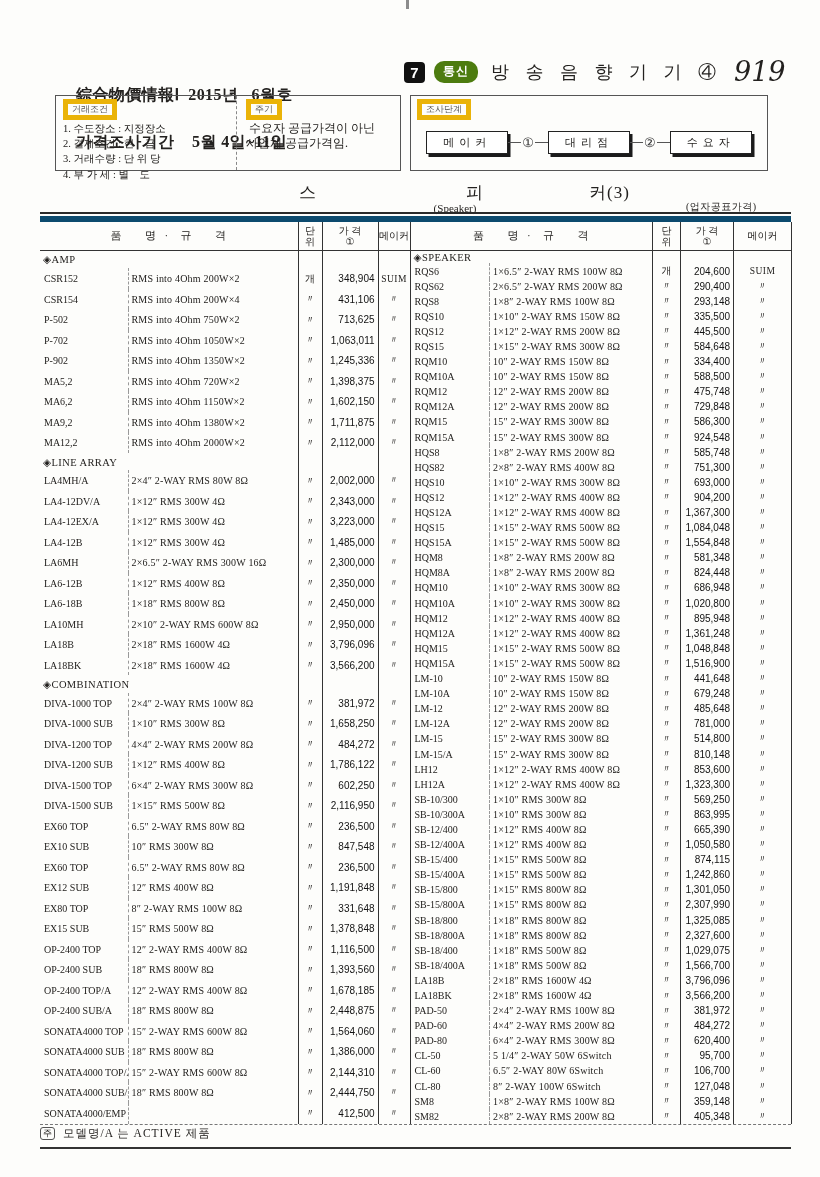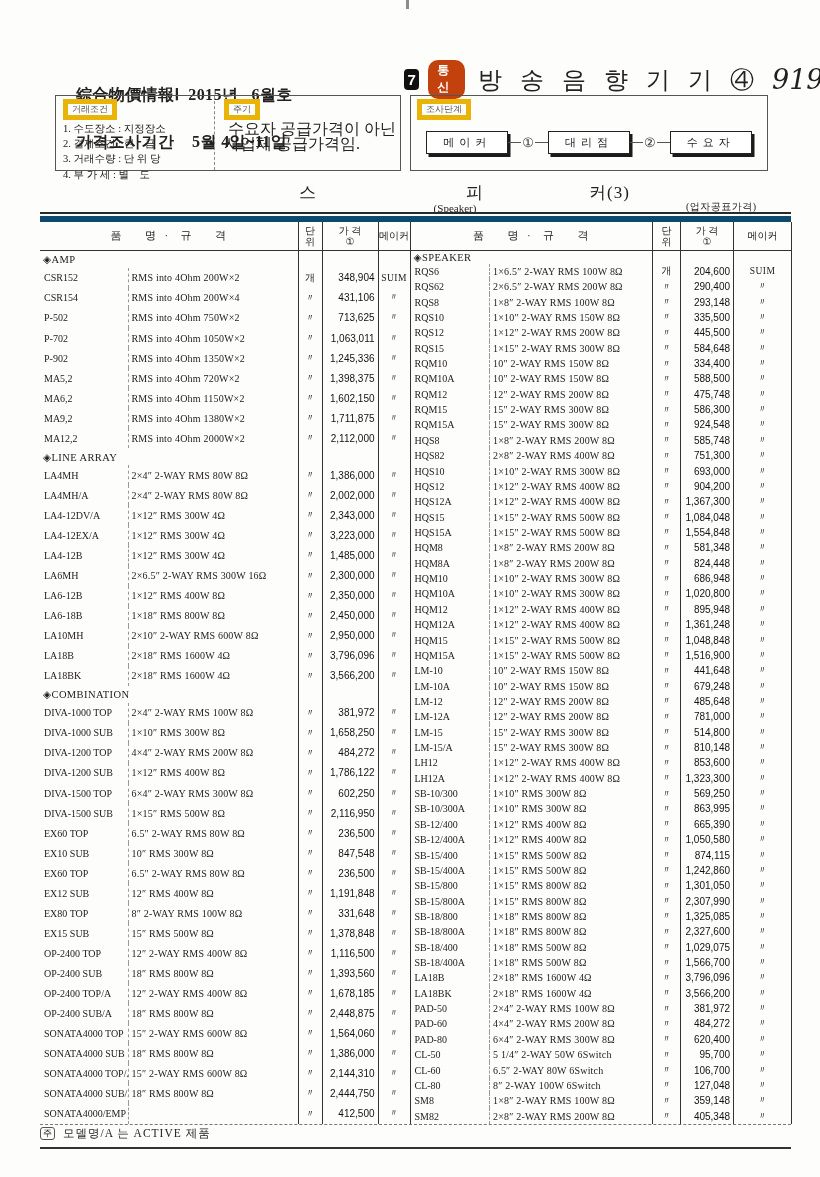--- a/index.html
+++ b/index.html
@@ -3,30 +3,30 @@
 <meta charset="utf-8">
 <style>
   html,body{margin:0;padding:0;background:#e8e8e6;}
   .page{position:relative;width:820px;height:1177px;background:#fdfdfb;font-family:"Liberation Serif",serif;color:#23211f;overflow:hidden;}
   .tick{position:absolute;left:406px;top:0;width:3px;height:9px;background:#8c8c8c;}
 
   .masthead{position:absolute;left:76px;top:56px;font-size:16px;font-weight:bold;line-height:15.5px;letter-spacing:.4px;white-space:pre;}
 
   .header-right{position:absolute;left:404px;top:60px;display:flex;align-items:center;}
   .badge-7{width:21px;height:21px;background:#111;color:#fff;border-radius:4px;display:flex;align-items:center;justify-content:center;font-size:15px;font-weight:bold;font-family:"Liberation Sans",sans-serif;}
-  .badge-cat{margin-left:9px;background:#c2410c;color:#fff;border-radius:10px;padding:2px 9px 3px;font-size:12px;font-weight:bold;letter-spacing:1px;}
-  .doc-title{margin-left:13px;font-size:24px;letter-spacing:6px;font-weight:500;white-space:nowrap;}
+  .badge-cat{margin-left:9px;background:#4d7c0f;color:#fff;border-radius:10px;padding:2px 9px 3px;font-size:12px;font-weight:bold;letter-spacing:1px;}
+  .doc-title{margin-left:13px;font-size:18px;letter-spacing:6px;font-weight:500;white-space:nowrap;}
   .page-num{margin-left:12px;font-size:27px;font-style:italic;font-family:"DejaVu Serif",serif;line-height:22px;}
 
   .box-label{display:inline-block;border:5px solid #eab308;font-size:9px;line-height:11px;padding:0 4px;color:#555;margin:2px 0 1px;}
   .cond-box{position:absolute;left:55px;top:95px;width:346px;height:76px;border:1px solid #555;display:flex;box-sizing:border-box;}
   .cond-left{width:180px;padding:1px 4px 0 7px;box-sizing:border-box;}
   .cond-right{flex:1;border-left:1px dashed #888;padding:1px 4px 0 9px;box-sizing:border-box;}
   .cond-line{font-size:10.5px;line-height:15.2px;white-space:pre;}
-  .note-line{font-size:16px;line-height:15px;white-space:pre;}
+  .note-line{font-size:12px;line-height:15px;white-space:pre;}
 
   .survey-box{position:absolute;left:410px;top:95px;width:358px;height:76px;border:1px solid #555;box-sizing:border-box;padding:1px 6px;}
   .survey-flow{display:flex;align-items:center;justify-content:center;margin-top:10px;}
   .flow-box{width:80px;height:21px;border:1px solid #222;box-shadow:2.5px 3px 0 #1b1b1b;display:flex;align-items:center;justify-content:center;font-size:11px;letter-spacing:5px;background:#fff;}
   .flow-line{width:13px;height:0;border-top:1px solid #555;}
   .flow-num{font-size:13px;color:#333;margin:0 1px;line-height:13px;}
 
   .sheet-title-part{position:absolute;top:181px;font-size:17px;letter-spacing:1px;}
   .stp-0{left:299px;} .stp-1{left:466px;} .stp-2{left:544px;margin-left:45px;}
   .sheet-subtitle{position:absolute;left:395px;top:202px;width:120px;text-align:center;font-size:11px;}
@@ -225,27 +225,20 @@
               <td class="c-price"></td>
               <td class="c-maker"></td>
             </tr>
             <tr>
               <td class="c-name sect" colspan="2">◈LINE ARRAY</td>
               <td class="c-unit"></td>
               <td class="c-price"></td>
               <td class="c-maker"></td>
             </tr>
             <tr>
-              <td class="c-name">LA4MH</td>
-              <td class="c-spec">2×4″ 2-WAY RMS 80W 8Ω</td>
-              <td class="c-unit">〃</td>
-              <td class="c-price">1,386,000</td>
-              <td class="c-maker">〃</td>
-            </tr>
-            <tr>
               <td class="c-name">LA4MH/A</td>
               <td class="c-spec">2×4″ 2-WAY RMS 80W 8Ω</td>
               <td class="c-unit">〃</td>
               <td class="c-price">2,002,000</td>
               <td class="c-maker">〃</td>
             </tr>
             <tr>
               <td class="c-name">LA4-12DV/A</td>
               <td class="c-spec">1×12″ RMS 300W 4Ω</td>
               <td class="c-unit">〃</td>
@@ -591,20 +584,27 @@
               <td class="c-maker">〃</td>
             </tr>
             <tr>
               <td class="c-name">RQM12</td>
               <td class="c-spec">12″ 2-WAY RMS 200W 8Ω</td>
               <td class="c-unit">〃</td>
               <td class="c-price">475,748</td>
               <td class="c-maker">〃</td>
             </tr>
             <tr>
+              <td class="c-name">RQM12A</td>
+              <td class="c-spec">12″ 2-WAY RMS 200W 8Ω</td>
+              <td class="c-unit">〃</td>
+              <td class="c-price">729,848</td>
+              <td class="c-maker">〃</td>
+            </tr>
+            <tr>
               <td class="c-name">RQM15</td>
               <td class="c-spec">15″ 2-WAY RMS 300W 8Ω</td>
               <td class="c-unit">〃</td>
               <td class="c-price">586,300</td>
               <td class="c-maker">〃</td>
             </tr>
             <tr>
               <td class="c-name">RQM15A</td>
               <td class="c-spec">15″ 2-WAY RMS 300W 8Ω</td>
               <td class="c-unit">〃</td>

